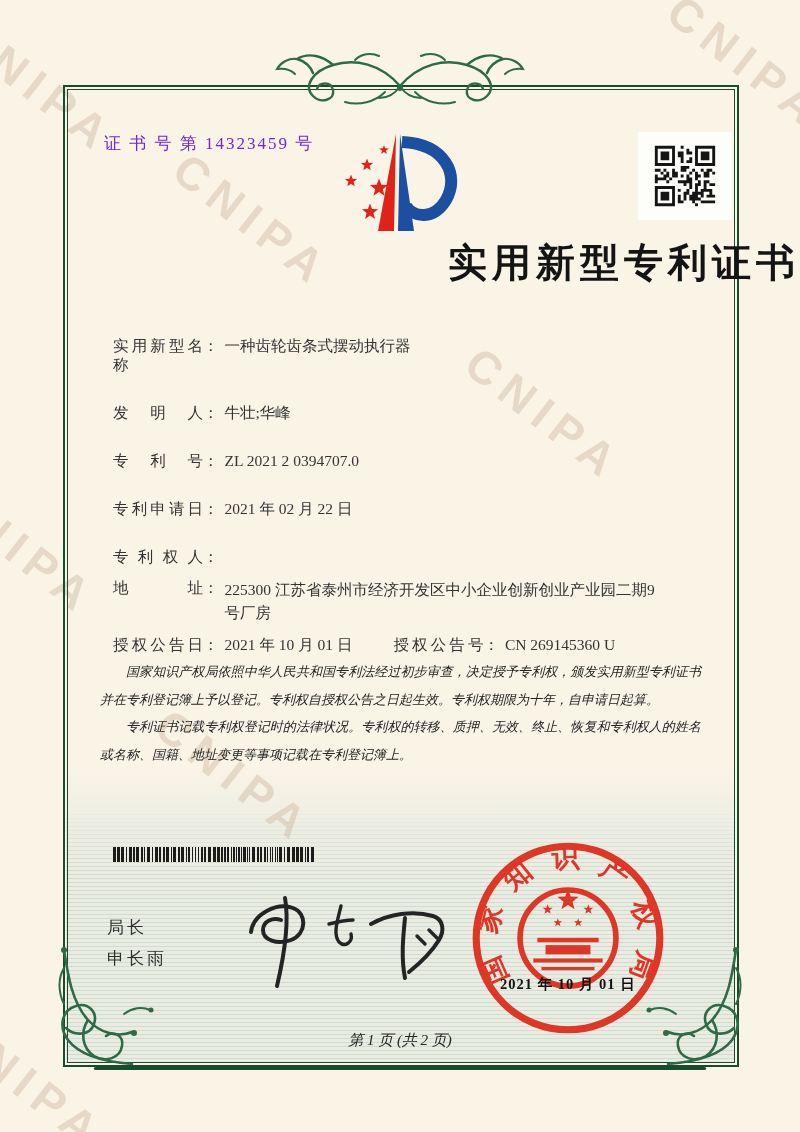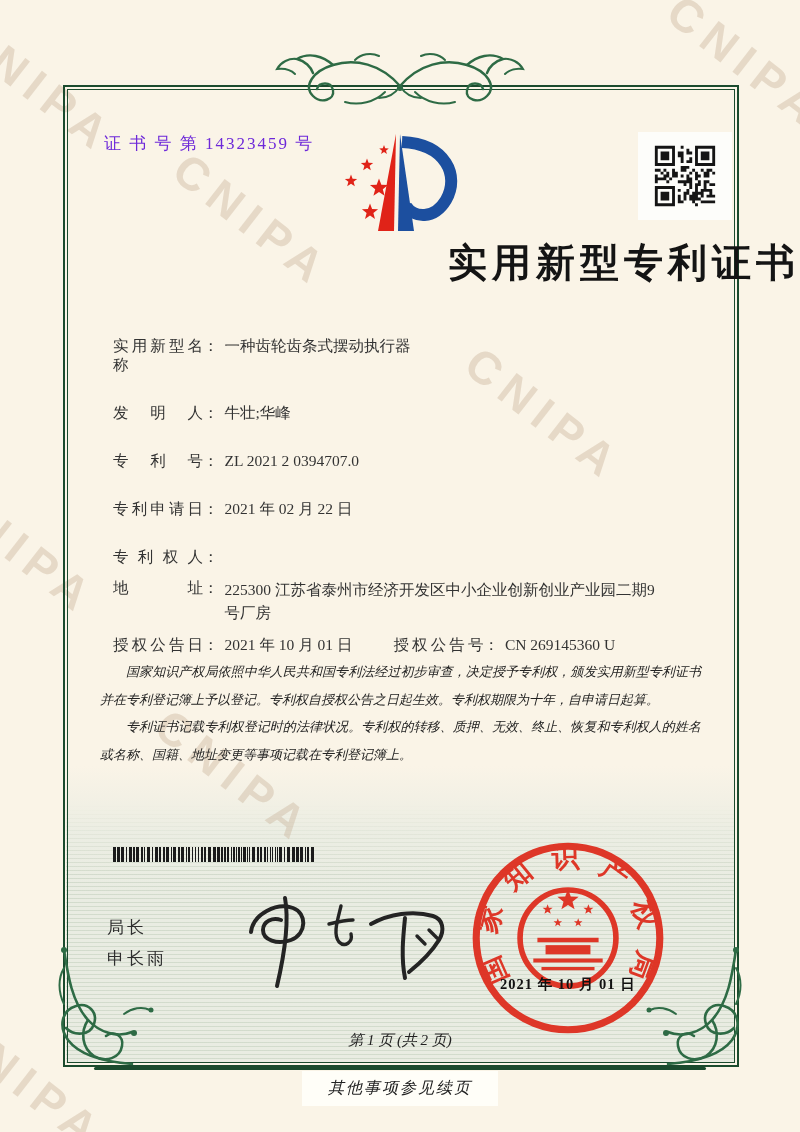--- a/index.html
+++ b/index.html
@@ -243,15 +243,14 @@
       <polygon stroke="none" points="110.00,80.60 111.09,83.50 114.18,83.64 111.76,85.57 112.59,88.56 110.00,86.85 107.41,88.56 108.24,85.57 105.82,83.64 108.91,83.50"></polygon>
       <path d="M70,102 h60" fill="none" stroke-width="4.5"></path>
       <rect x="78" y="107" width="44" height="9" stroke="none"></rect>
       <path d="M66,122 h68" fill="none" stroke-width="4"></path>
       <path d="M74,130 h52" fill="none" stroke-width="3"></path>
     </g>
   </svg>
   <div class="seal-date">2021 年 10 月 01 日</div>
 
   <div class="page-indicator">第 1 页 (共 2 页)</div>
-  <div class="footer-note">其他事项参见续页</div>
 
 </div>
 
 </body></html>

